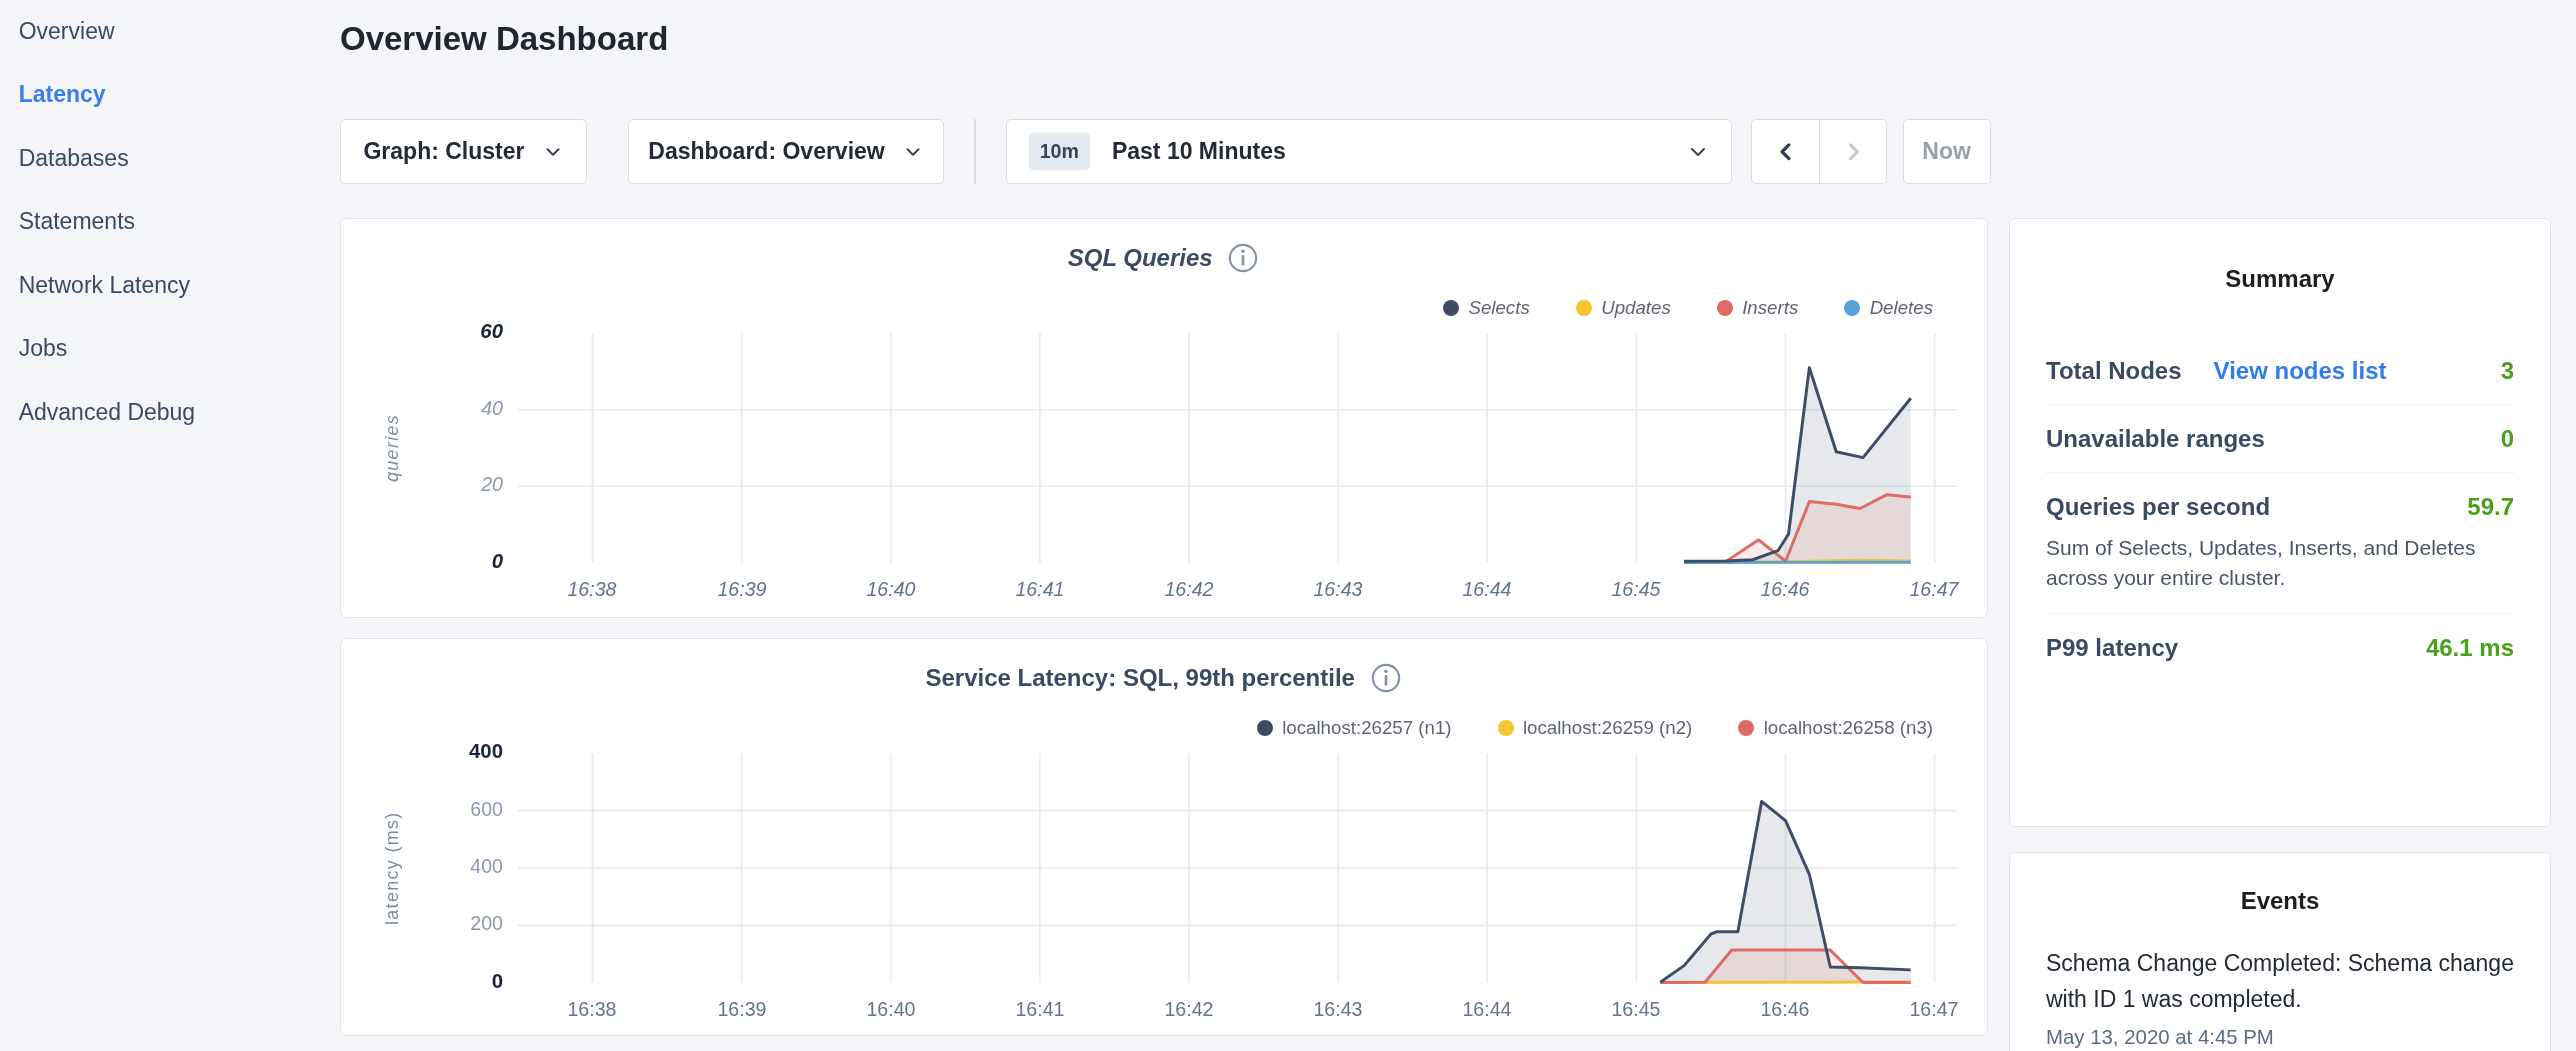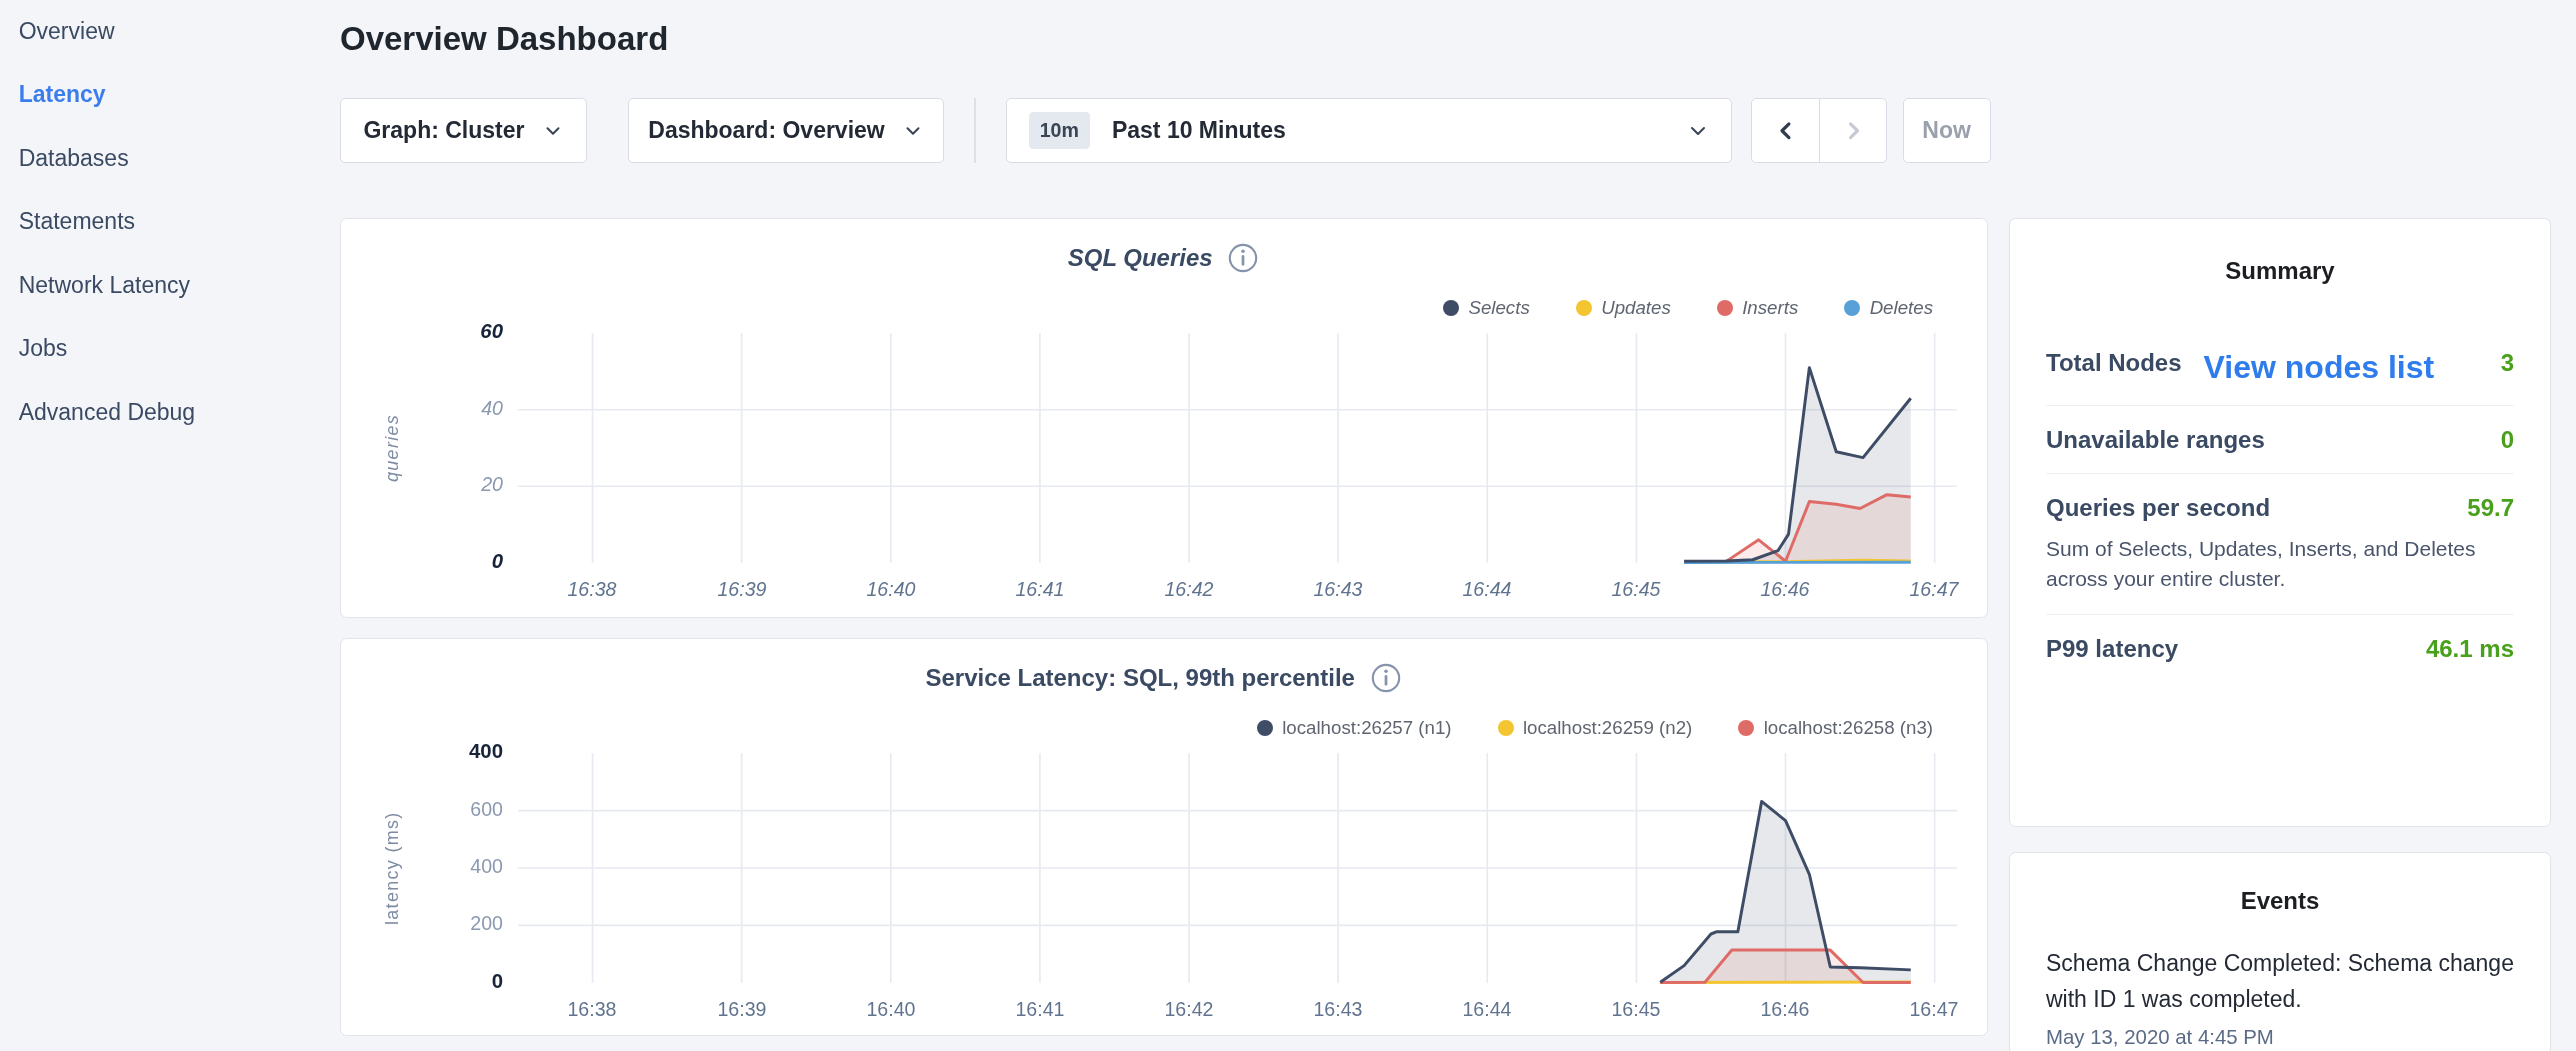--- a/index.html
+++ b/index.html
@@ -10,42 +10,42 @@
     font-family: "Liberation Sans", sans-serif;
     color: #394455;
     overflow: hidden;
   }
   
   .sidebar { position: absolute; left: 0; top: 0; width: 323px; padding: 18.7px 0 0 18.7px; }
   .nav-item { font-size: 23px; line-height: 25.5px; margin-bottom: 38px; color: #3a4a63; cursor: pointer; }
   .nav-item.active { color: #3b7dec; font-weight: 700; }
   
   .page-title { position: absolute; left: 340px; top: 20.4px; font-size: 33px; font-weight: 600; color: #20262e; }
-  .controls { position: absolute; left: 340px; top: 98px; height: 65px; display: flex; align-items: stretch; }
+  .controls { position: absolute; left: 340px; top: 119px; height: 65px; display: flex; align-items: stretch; }
   .ctl-btn {
     background: #fff; border: 1.7px solid #dadce5; border-radius: 5.1px;
     display: flex; align-items: center; justify-content: center;
     font-size: 23px; font-weight: 600; color: #242a35; cursor: pointer;
   }
   .dd-graph { width: 247px; gap: 17px; }
   .dd-dashboard { width: 316px; margin-left: 41px; gap: 17px; }
   .v-divider { width: 1.7px; background: #dcdfe6; margin: 0 30px; }
   .time-selector { width: 726px; justify-content: flex-start; padding: 0 22px; position: relative; }
   .time-badge { background: #e4e8ef; border-radius: 4.3px; font-size: 19.6px; font-weight: 700; color: #394455; padding: 6.8px 11px; margin-right: 22px; }
   .time-label { font-size: 23px; font-weight: 600; color: #242a35; }
   .time-chevron { position: absolute; right: 20.4px; top: 20.4px; }
   .arrow-group { display: flex; margin-left: 19.6px; background: #fff; border: 1.7px solid #dadce5; border-radius: 5.1px; overflow: hidden; }
   .arrow-btn { width: 67px; display: flex; align-items: center; justify-content: center; cursor: pointer; }
   .arrow-btn + .arrow-btn { border-left: 1.7px solid #dadce5; }
   .now-btn { width: 88px; margin-left: 15.3px; color: #9aa1ac; }
   
   .panel { position: absolute; background: #fff; border: 1.7px solid #e3e4ea; border-radius: 6.8px; }
   .chart-panel-1 { left: 340px; top: 218px; width: 1648px; height: 400px; font-style: italic; }
   .chart-panel-2 { left: 340px; top: 638px; width: 1648px; height: 398px; }
-  .summary-panel { left: 2009px; top: 218px; width: 542px; height: 609px; padding: 4px 36px; }
+  .summary-panel { left: 2009px; top: 218px; width: 542px; height: 609px; padding: 12px 36px; }
   .events-panel  { left: 2009px; top: 852px; width: 542px; height: 255px; padding: 0 36px; }
   
   .chart-title-row { position: absolute; top: 22px; left: 0; width: 100%; display: flex; align-items: center; justify-content: center; gap: 13.6px; }
   .chart-title { font-size: 24px; font-weight: 700; color: #3a4a63; }
   .legend { position: absolute; top: 78px; right: 54px; display: flex; gap: 46px; }
   .legend-item { display: flex; align-items: center; gap: 9.4px; }
   .legend-dot { width: 16px; height: 16px; border-radius: 50%; }
   .legend-label { font-size: 18.7px; color: #5f6570; }
   .plot-svg { position: absolute; left: 177px; top: 114px; overflow: visible; }
   .y-tick { position: absolute; width: 162px; text-align: right; font-size: 19.6px; color: #8b99b0; }
@@ -57,21 +57,21 @@
     display: flex; align-items: center; justify-content: center;
     font-size: 18px; color: #7e8ca3; letter-spacing: 1.3px;
   }
   
   .side-title { text-align: center; padding-top: 34px; font-size: 24px; font-weight: 700; color: #1c1e22; }
   .summary-rows { margin-top: 44px; }
   .sum-row { padding: 19.6px 0; border-bottom: 1.7px solid #eef0f4; }
   .sum-row:last-child { border-bottom: none; }
   .sum-head { display: flex; align-items: flex-start; }
   .sum-label { font-size: 24px; font-weight: 700; color: #3a4a63; }
-  .sum-link { font-size: 32px; font-weight: 600; color: #2f7ced; margin-left: 22px; cursor: pointer; }
+  .sum-link { font-size: 24px; font-weight: 600; color: #2f7ced; margin-left: 32px; cursor: pointer; }
   .sum-value { margin-left: auto; font-size: 24px; font-weight: 700; color: #49a01c; white-space: nowrap; }
   .sum-desc { margin-top: 12px; font-size: 21px; color: #4a556b; line-height: 1.45; }
   
   .event-item { margin-top: 31px; }
   .event-text { font-size: 23px; color: #242a35; line-height: 1.55; }
   .event-time { margin-top: 8.5px; font-size: 20.4px; color: #5b6b86; }
 </style>
 </head>
 <body>
 

